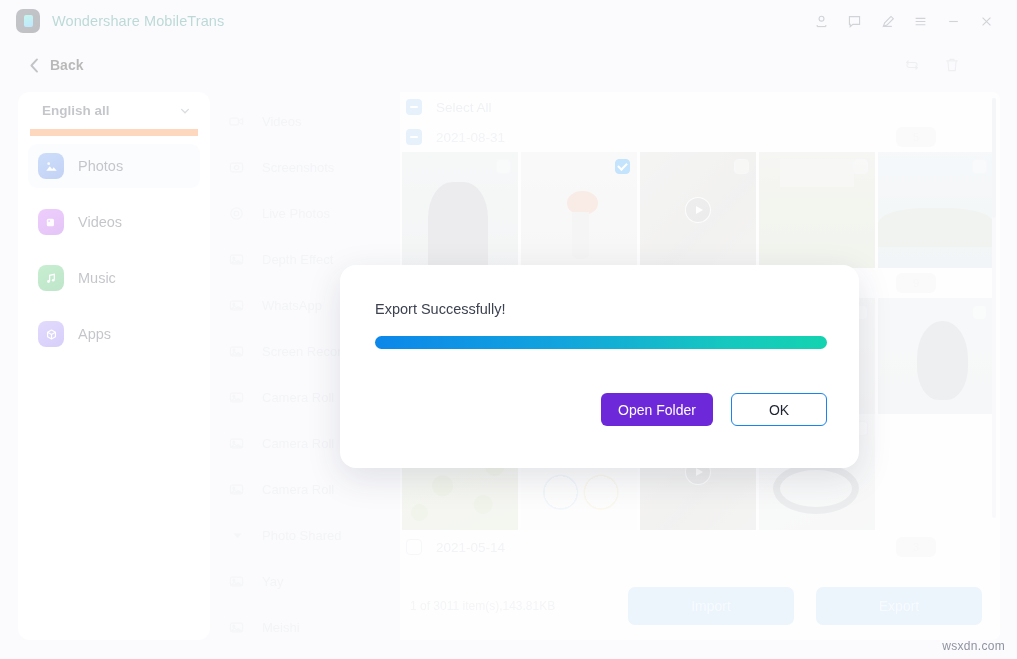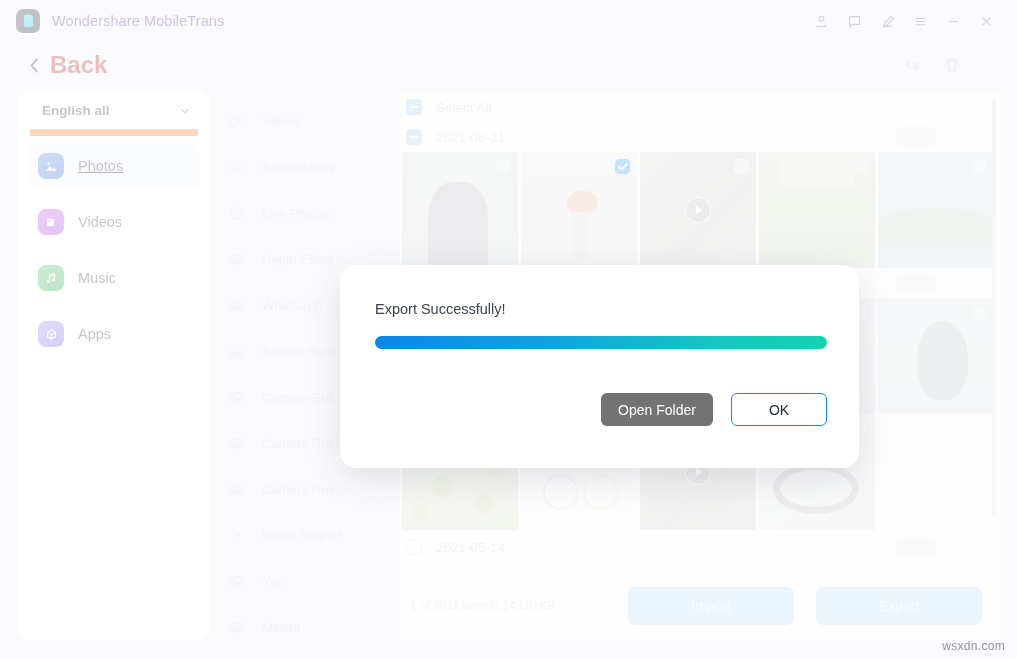--- a/index.html
+++ b/index.html
@@ -26,38 +26,38 @@
     background: linear-gradient(145deg, #2b2f3c 0%, #1c2029 100%);
     display: flex; align-items: center; justify-content: center;
     flex: none;
   }
   .app-logo i {
     display:block; width: 9px; height: 12px; border-radius: 2px;
     background: linear-gradient(160deg, #2fe0c0 0%, #1fa6ff 100%);
   }
   .app-title {
     margin-left: 12px;
-    font-size: 14.5px; color: #4c1d95; letter-spacing: .1px;
+    font-size: 14.5px; color: #0f766e; letter-spacing: .1px;
   }
   .tb-right { margin-left: auto; display: flex; align-items: center; gap: 0px; }
   .tb-btn {
     width: 33px; height: 30px;
     display: flex; align-items: center; justify-content: center;
     color: #5a6071;
   }
   .tb-btn svg { display: block; }
 
   
   .backrow {
     position: absolute; top: 42px; left: 0; right: 0; height: 46px;
     display: flex; align-items: center; padding: 0 16px 0 28px;
   }
   .back-link {
     display: flex; align-items: center; gap: 9px;
-    color: #b91c1c; font-size: 24px; font-weight: bold;
+    color: #000000; font-size: 14px; font-weight: bold;
   }
   .back-chev { display:block; }
   .backrow-right { margin-left: auto; display: flex; align-items: center; gap: 22px; padding-right: 40px; }
   .tool-ico { color: #c3c7d2; display: flex; }
 
   
   .sidebar {
     position: absolute; left: 18px; top: 92px;
     width: 192px; height: 548px;
     background: #ffffff; border-radius: 12px;
@@ -71,21 +71,21 @@
   .lang-label { font-size: 13.5px; color: #2e3342; font-weight: bold; }
   .lang-chev { margin-left: auto; color: #7b8094; display: flex; }
 
   .nav { padding: 8px 10px 0 10px; }
   .nav-item {
     height: 44px; border-radius: 9px;
     display: flex; align-items: center;
     padding-left: 10px;
     margin-bottom: 12px;
   }
-  .nav-item.active { background: #f1f3fa; text-decoration: underline; }
+  .nav-item.active { background: #f1f3fa; }
   .nav-ico {
     width: 26px; height: 26px; border-radius: 8px; flex: none;
     display: flex; align-items: center; justify-content: center;
     color: #fff;
   }
   .nav-ico svg { display:block; }
   .nav-label { margin-left: 14px; font-size: 14.5px; color: #2c3141; }
 
   
   .catcol {
@@ -271,21 +271,21 @@
     background: linear-gradient(90deg, #0c87ea 0%, #12a5dd 42%, #16c8bf 78%, #13d3b0 100%);
   }
   .modal-actions {
     display: flex; justify-content: flex-end; gap: 18px; margin-top: 44px;
   }
   .m-btn {
     height: 33px; border-radius: 6px; font-size: 14px;
     display: flex; align-items: center; justify-content: center;
     border: 1px solid transparent;
   }
-  .m-btn.primary { width: 112px; background: #737373; color: #fff; }
+  .m-btn.primary { width: 112px; background: #6d28d9; color: #fff; }
   .m-btn.ghost { width: 96px; background: #fff; color: #1f2530; border-color: #1784ef; }
 
   .watermark {
     position: absolute; right: 12px; bottom: 6px;
     font-size: 12px; color: #8e93a0; letter-spacing: .3px;
   }
 </style>
 </head>
 <body>
 

